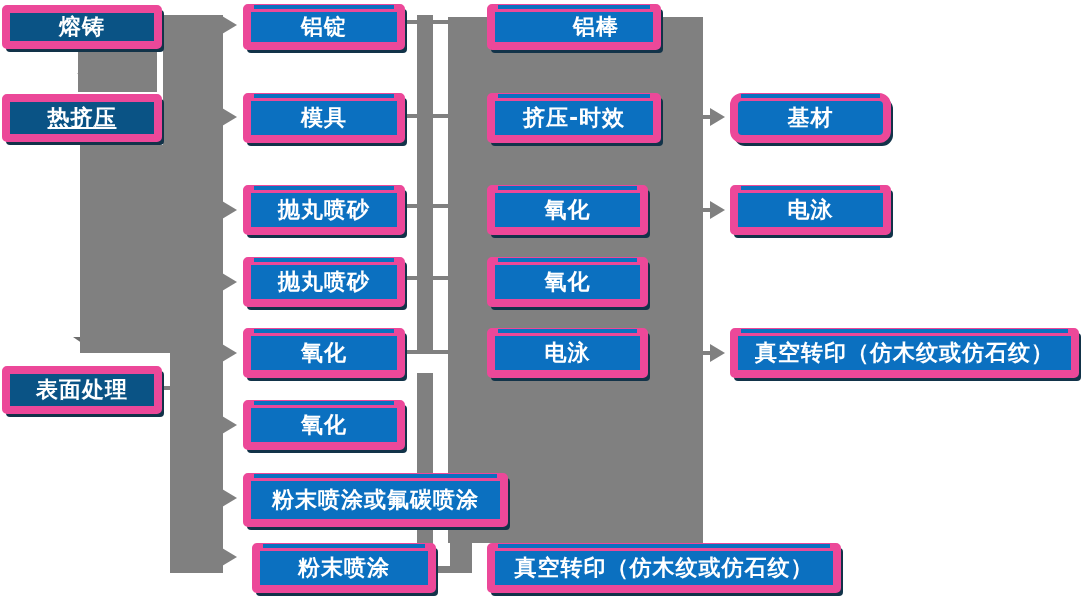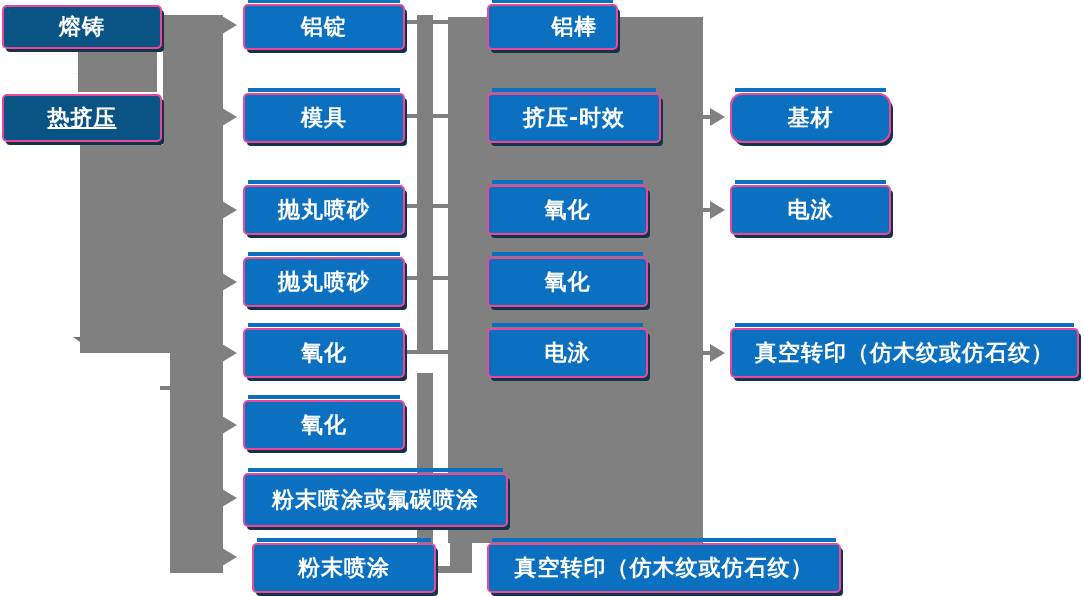--- a/index.html
+++ b/index.html
@@ -19,21 +19,21 @@
     border-bottom:9px solid transparent;}
   
   .arr-d{position:absolute;width:0;height:0;
     border-top:15px solid #6d6d6d;
     border-left:22px solid transparent;
     border-right:22px solid transparent;}
   
   .node{
     position:absolute;
     background:#0b70c0;
-    border:2px solid #ec4899;
+    border:8px solid #ec4899;
     border-radius:5px;
     box-shadow:3px 4px 0 -1px #123349;
     color:#ffffff;
     font-weight:bold;
     font-size:22px;
     line-height:1;
     display:flex;align-items:center;justify-content:center;
     box-sizing:border-box;
     z-index:3;
     letter-spacing:1px;
@@ -88,31 +88,32 @@
 
   <div class="gray" style="left:703px;top:115px;width:9px;height:4px;"></div>
   <div class="arr-r" style="left:710px;top:108px;"></div>
   <div class="gray" style="left:703px;top:208px;width:9px;height:4px;"></div>
   <div class="arr-r" style="left:710px;top:201px;"></div>
   <div class="gray" style="left:703px;top:351px;width:9px;height:4px;"></div>
   <div class="arr-r" style="left:710px;top:344px;"></div>
 
   <div class="node dark" style="left:2px;top:5px;width:160px;height:44px;">熔铸</div>
   <div class="node dark" style="left:2px;top:94px;width:160px;height:48px;text-decoration:underline;">热挤压</div>
+  <div class="node dark" style="left:2px;top:366px;width:160px;height:48px;">表面处理</div>
 
   <div class="node" style="left:243px;top:93px;width:162px;height:50px;">模具</div>
   <div class="node" style="left:243px;top:4px;width:162px;height:46px;">铝锭</div>
   <div class="node" style="left:243px;top:185px;width:162px;height:50px;">抛丸喷砂</div>
   <div class="node" style="left:243px;top:257px;width:162px;height:50px;">抛丸喷砂</div>
   <div class="node" style="left:243px;top:328px;width:162px;height:50px;">氧化</div>
   <div class="node" style="left:243px;top:400px;width:162px;height:50px;">氧化</div>
   <div class="node" style="left:243px;top:473px;width:265px;height:54px;">粉末喷涂或氟碳喷涂</div>
   <div class="node" style="left:252px;top:543px;width:184px;height:50px;">粉末喷涂</div>
 
-  <div class="node" style="left:487px;top:4px;width:131px;height:46px;padding-left:44px;">铝棒</div>
+  <div class="node" style="left:487px;top:4px;width:174px;height:46px;padding-left:44px;">铝棒</div>
   <div class="node" style="left:487px;top:93px;width:174px;height:50px;">挤压-时效</div>
   <div class="node" style="left:487px;top:185px;width:161px;height:50px;">氧化</div>
   <div class="node" style="left:487px;top:257px;width:161px;height:50px;">氧化</div>
   <div class="node" style="left:487px;top:328px;width:161px;height:50px;">电泳</div>
   <div class="node" style="left:487px;top:543px;width:354px;height:50px;">真空转印（仿木纹或仿石纹）</div>
 
   <div class="node" style="left:730px;top:93px;width:161px;height:50px;border-radius:12px;">基材</div>
   <div class="node" style="left:730px;top:185px;width:161px;height:50px;">电泳</div>
   <div class="node" style="left:730px;top:328px;width:349px;height:50px;">真空转印（仿木纹或仿石纹）</div>
 

